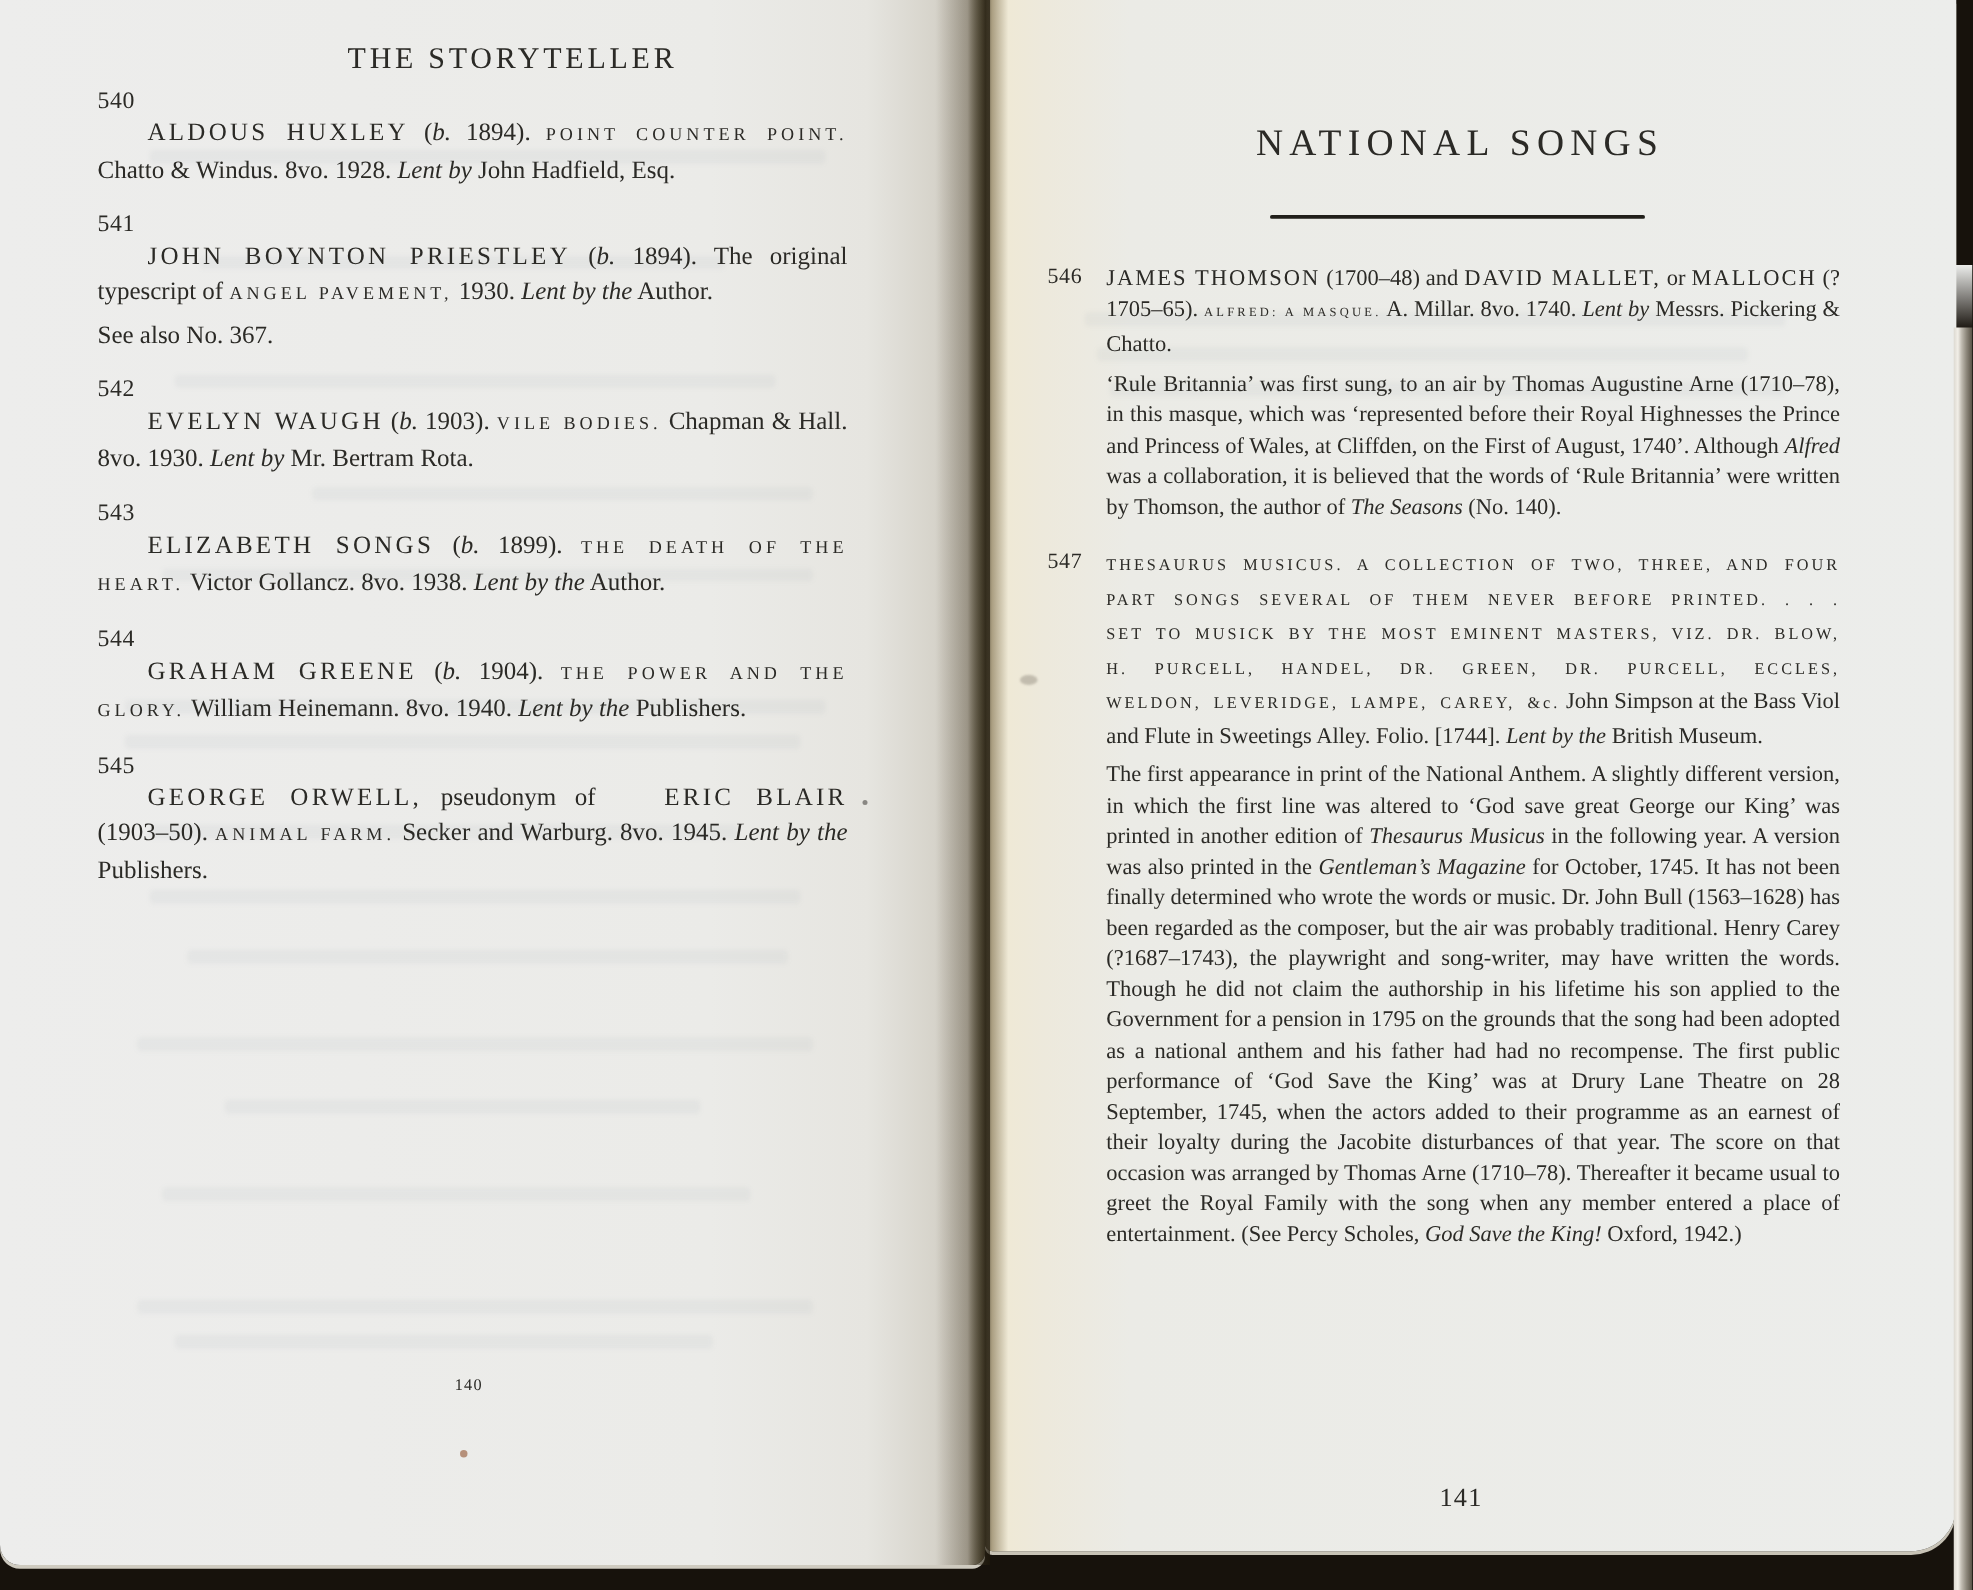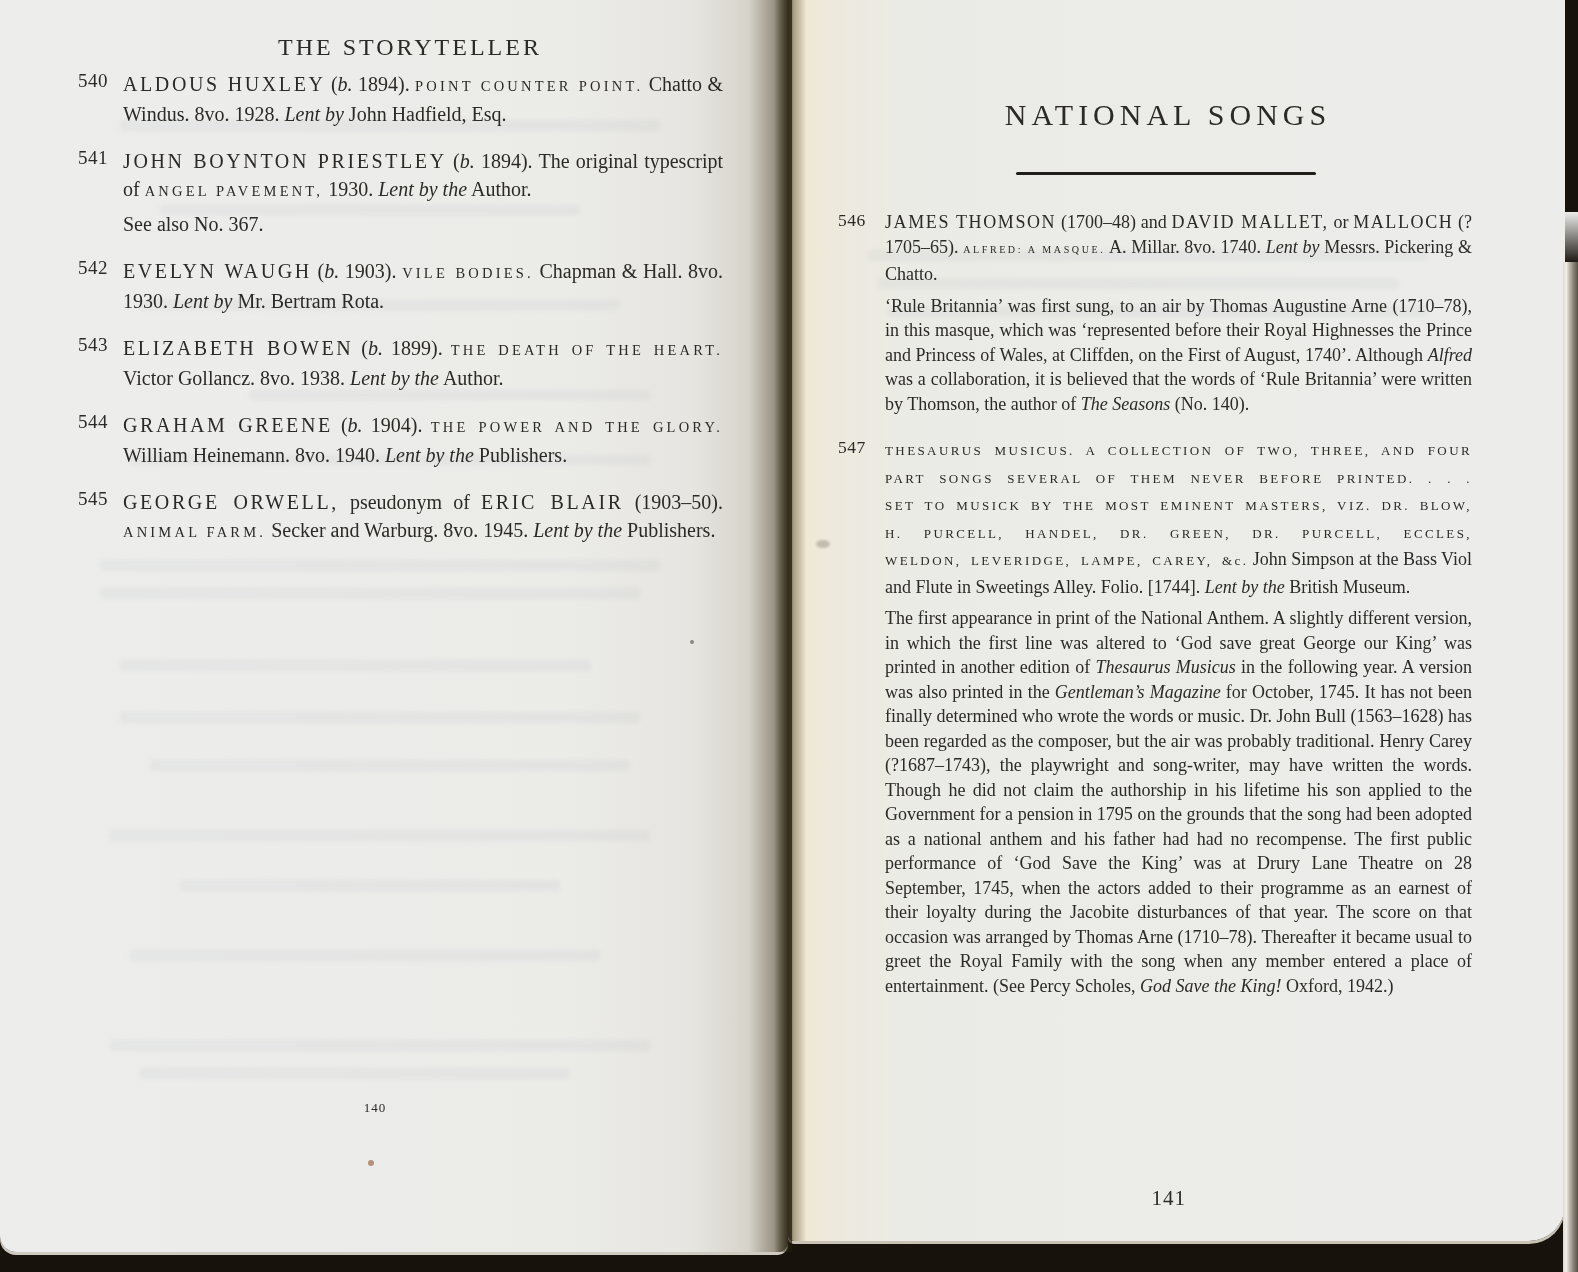--- a/index.html
+++ b/index.html
@@ -50,28 +50,28 @@
   }
   .rp-rule{
     position:absolute;left:228px;top:172px;width:300px;height:3px;
     background:#211f1a;border-radius:2px;
   }
 
   .entries-left{position:absolute;left:78px;top:70px;width:650px;}
   .entries-right{position:absolute;left:50px;top:210px;width:640px;}
 
   .entry{display:flex;align-items:flex-start;}
-  .entry-l{margin-bottom:19px;}
+  .entry-l{margin-bottom:19px;flex-direction:column;}
   .entry-r{margin-bottom:21px;}
   .num-l{width:45px;flex:none;font-size:19px;letter-spacing:0.5px;}
   .num-r{width:47px;flex:none;font-size:17.5px;letter-spacing:0.5px;}
   .etxt-l{width:600px;text-align:justify;font-size:20px;line-height:28px;}
   .etxt-r{width:587px;text-align:justify;font-size:18px;line-height:24.5px;}
 
-  .caps-l{font-size:20px;letter-spacing:2.6px;}
+  .caps-l{font-size:20px;letter-spacing:2.6px;margin-left:40px;}
   .caps-r{font-size:18px;letter-spacing:1.6px;}
   .sc-l{font-size:14.5px;letter-spacing:3.2px;}
   .sc-r{font-size:10px;letter-spacing:2.6px;}
   .capsblock{font-size:13px;letter-spacing:2.4px;word-spacing:4px;line-height:26.5px;}
   .it{font-style:italic;}
   .note-line{margin-top:5px;text-align:left;}
   .para-r{margin-top:7px;}
 
   .pagenum-l{position:absolute;left:330px;top:1100px;width:90px;text-align:center;font-size:13px;letter-spacing:1px;}
   .pagenum-r{position:absolute;left:308px;top:1186px;width:90px;text-align:right;font-size:21px;letter-spacing:1px;}
@@ -146,21 +146,21 @@
           <span class="sc-l">VILE BODIES.</span>
           <span>Chapman &amp; Hall. 8vo. 1930.</span>
           <span class="it">Lent by</span>
           <span>Mr. Bertram Rota.</span>
         </div>
       </div>
 
       <div class="entry entry-l">
         <div class="num-l">543</div>
         <div class="etxt-l">
-          <span class="caps-l">ELIZABETH BOWEN</span>
+          <span class="caps-l">ELIZABETH SONGS</span>
           <span>(</span><span class="it">b.</span>
           <span>1899).</span>
           <span class="sc-l">THE DEATH OF THE HEART.</span>
           <span>Victor Gollancz. 8vo. 1938.</span>
           <span class="it">Lent by the</span>
           <span>Author.</span>
         </div>
       </div>
 
       <div class="entry entry-l">

